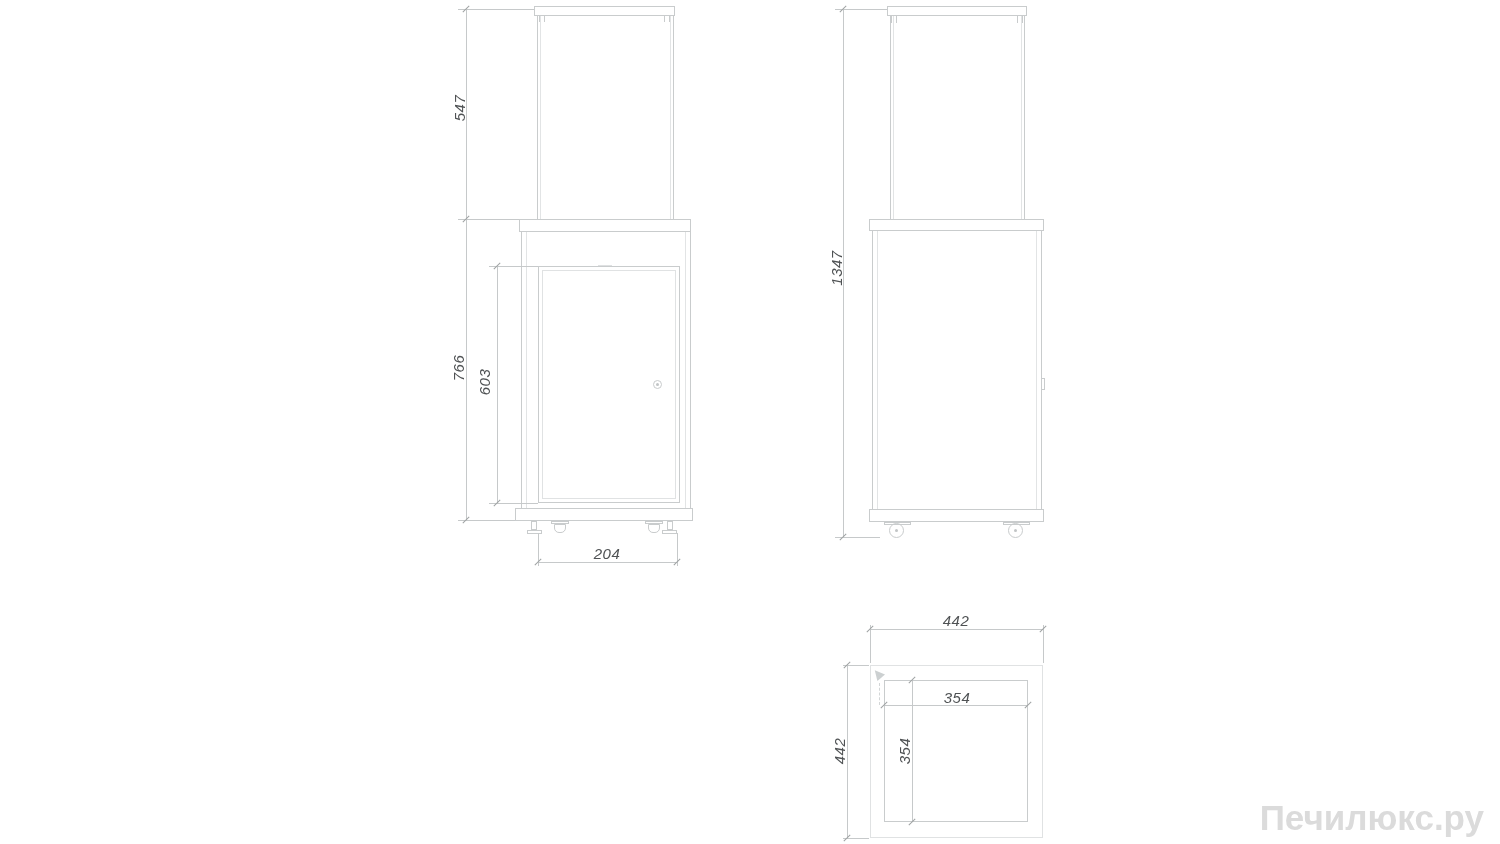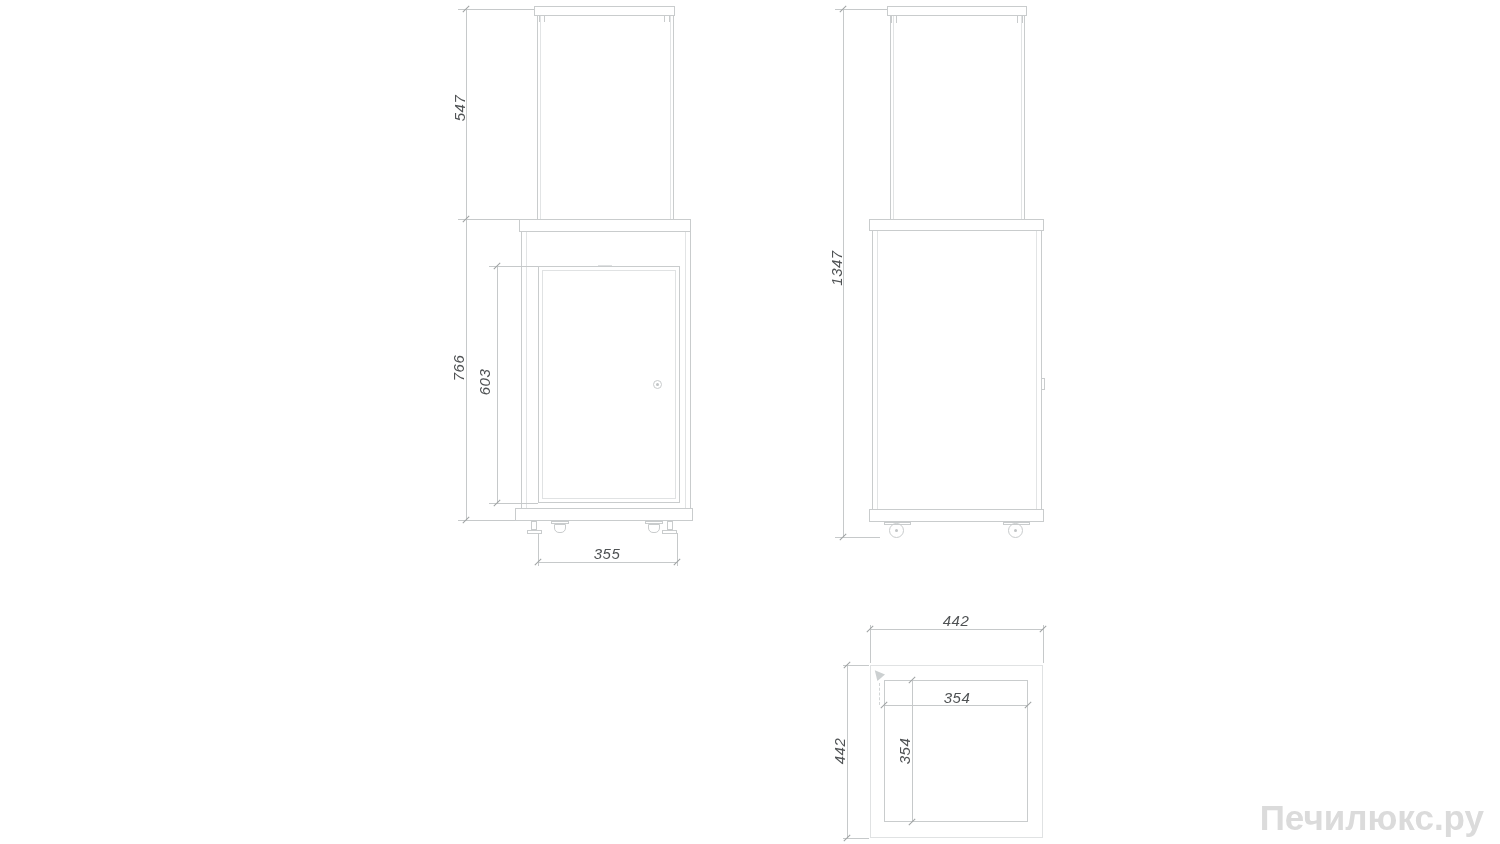--- a/index.html
+++ b/index.html
@@ -85,21 +85,21 @@
     <div class="dv" style="left:497px;top:266px;height:237px;"></div>
     <div class="tick" style="left:497px;top:266px;"></div>
     <div class="tick" style="left:497px;top:503px;"></div>
     <div class="dim rot" style="left:484px;top:382px;">603</div>
 
     <div class="dv" style="left:538px;top:533px;height:33px;"></div>
     <div class="dv" style="left:677px;top:533px;height:33px;"></div>
     <div class="dh" style="left:538px;top:562px;width:139px;"></div>
     <div class="tick" style="left:538px;top:562px;"></div>
     <div class="tick" style="left:677px;top:562px;"></div>
-    <div class="dim" style="left:607px;top:553px;">355</div>
+    <div class="dim" style="left:607px;top:553px;">204</div>
   </div>
 
   <div>
     <div class="rect" style="left:887px;top:6px;width:140px;height:10px;"></div>
     <div class="v" style="left:891px;top:16px;height:7px;"></div>
     <div class="v" style="left:896px;top:16px;height:7px;"></div>
     <div class="v" style="left:1017px;top:16px;height:7px;"></div>
     <div class="v" style="left:1022px;top:16px;height:7px;"></div>
     <div class="v" style="left:890px;top:16px;height:203px;"></div>
     <div class="v2" style="left:893px;top:16px;height:203px;"></div>

